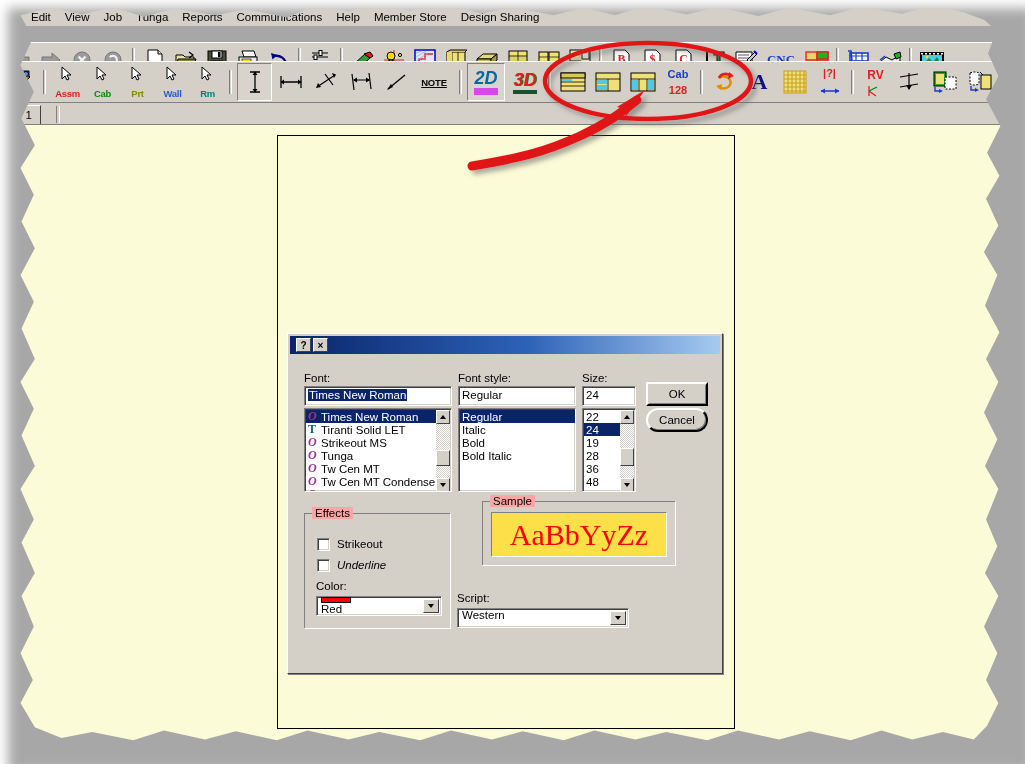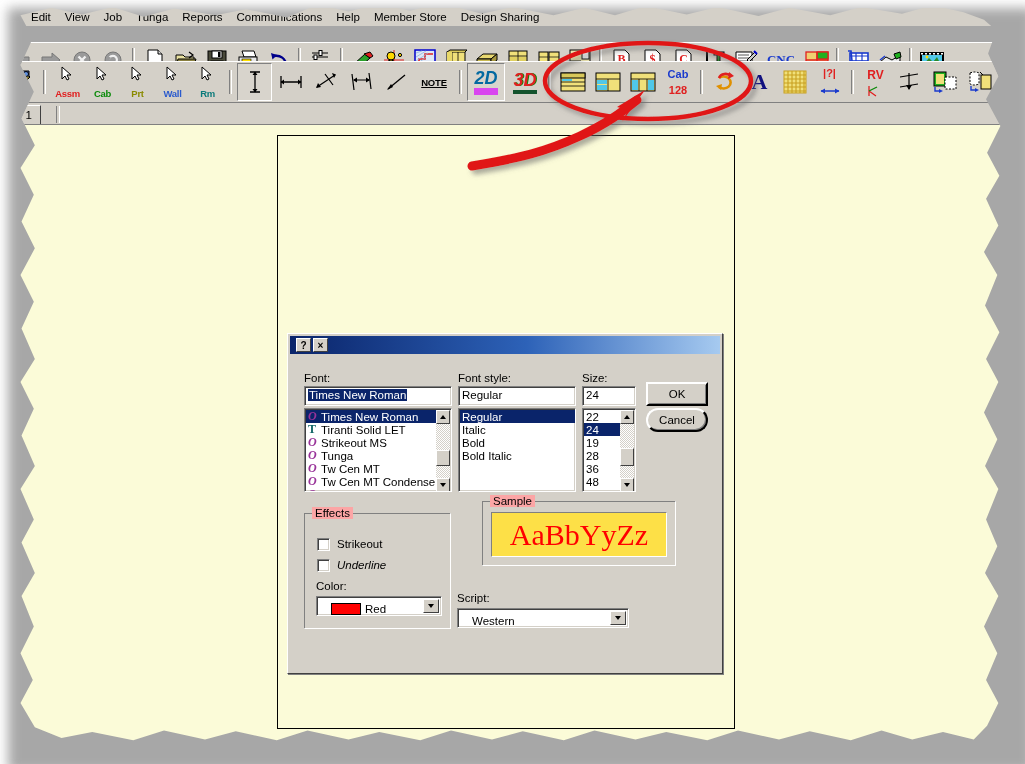--- a/index.html
+++ b/index.html
@@ -331,23 +331,24 @@
     box-sizing: border-box;
   }
 
   .combo {
     position: absolute;
     background: #ffffff;
     border: 1px solid #808080;
     border-right-color: #ffffff; border-bottom-color: #ffffff;
     box-shadow: inset 1px 1px 0 0 #404040, inset -1px -1px 0 0 #d4d0c8;
     box-sizing: border-box;
-    display: flex; align-items: flex-end;
+    display: flex; align-items: flex-start;
     font-size: 11.5px;
-    padding-left: 14px;
+    padding-left: 4px;
+    flex-direction: column;
   }
   .combo-arrow {
     position: absolute; right: 2px; top: 2px;
     width: 16px; height: calc(100% - 4px);
     background: #d4d0c8;
     border: 1px solid #ffffff;
     border-right-color: #404040; border-bottom-color: #404040;
     box-sizing: border-box;
     display: flex; align-items: center; justify-content: center;
   }

